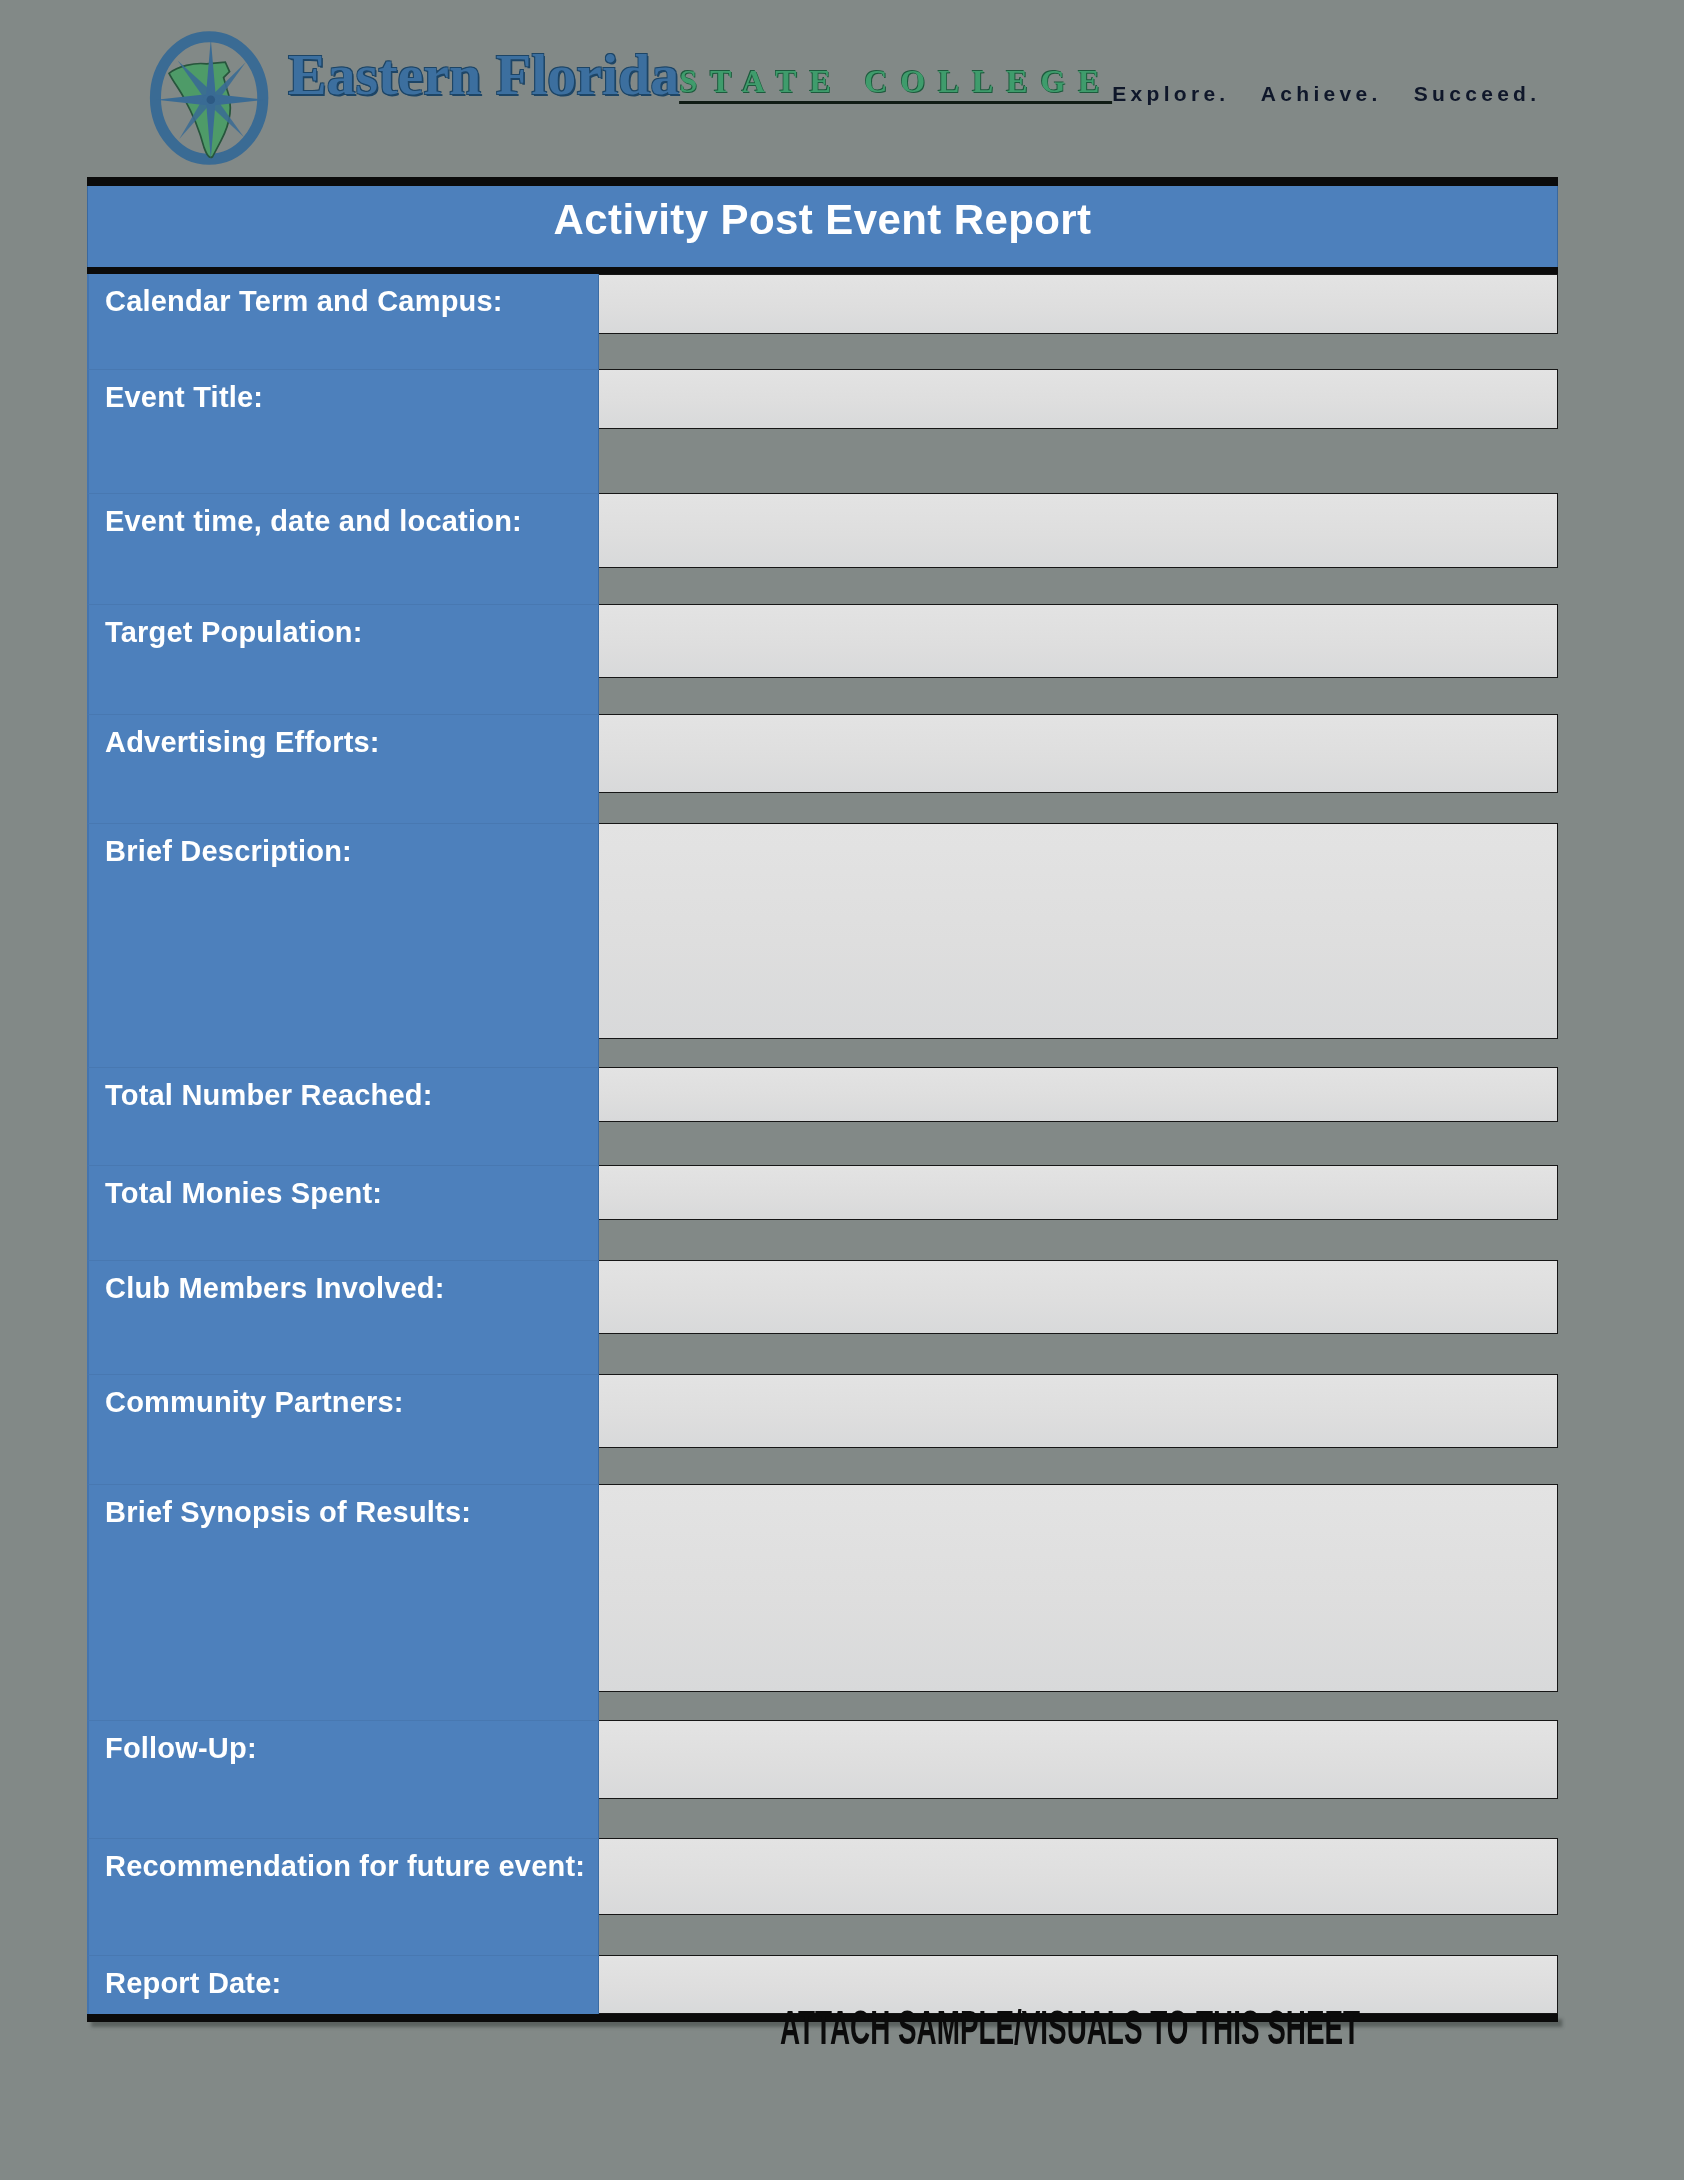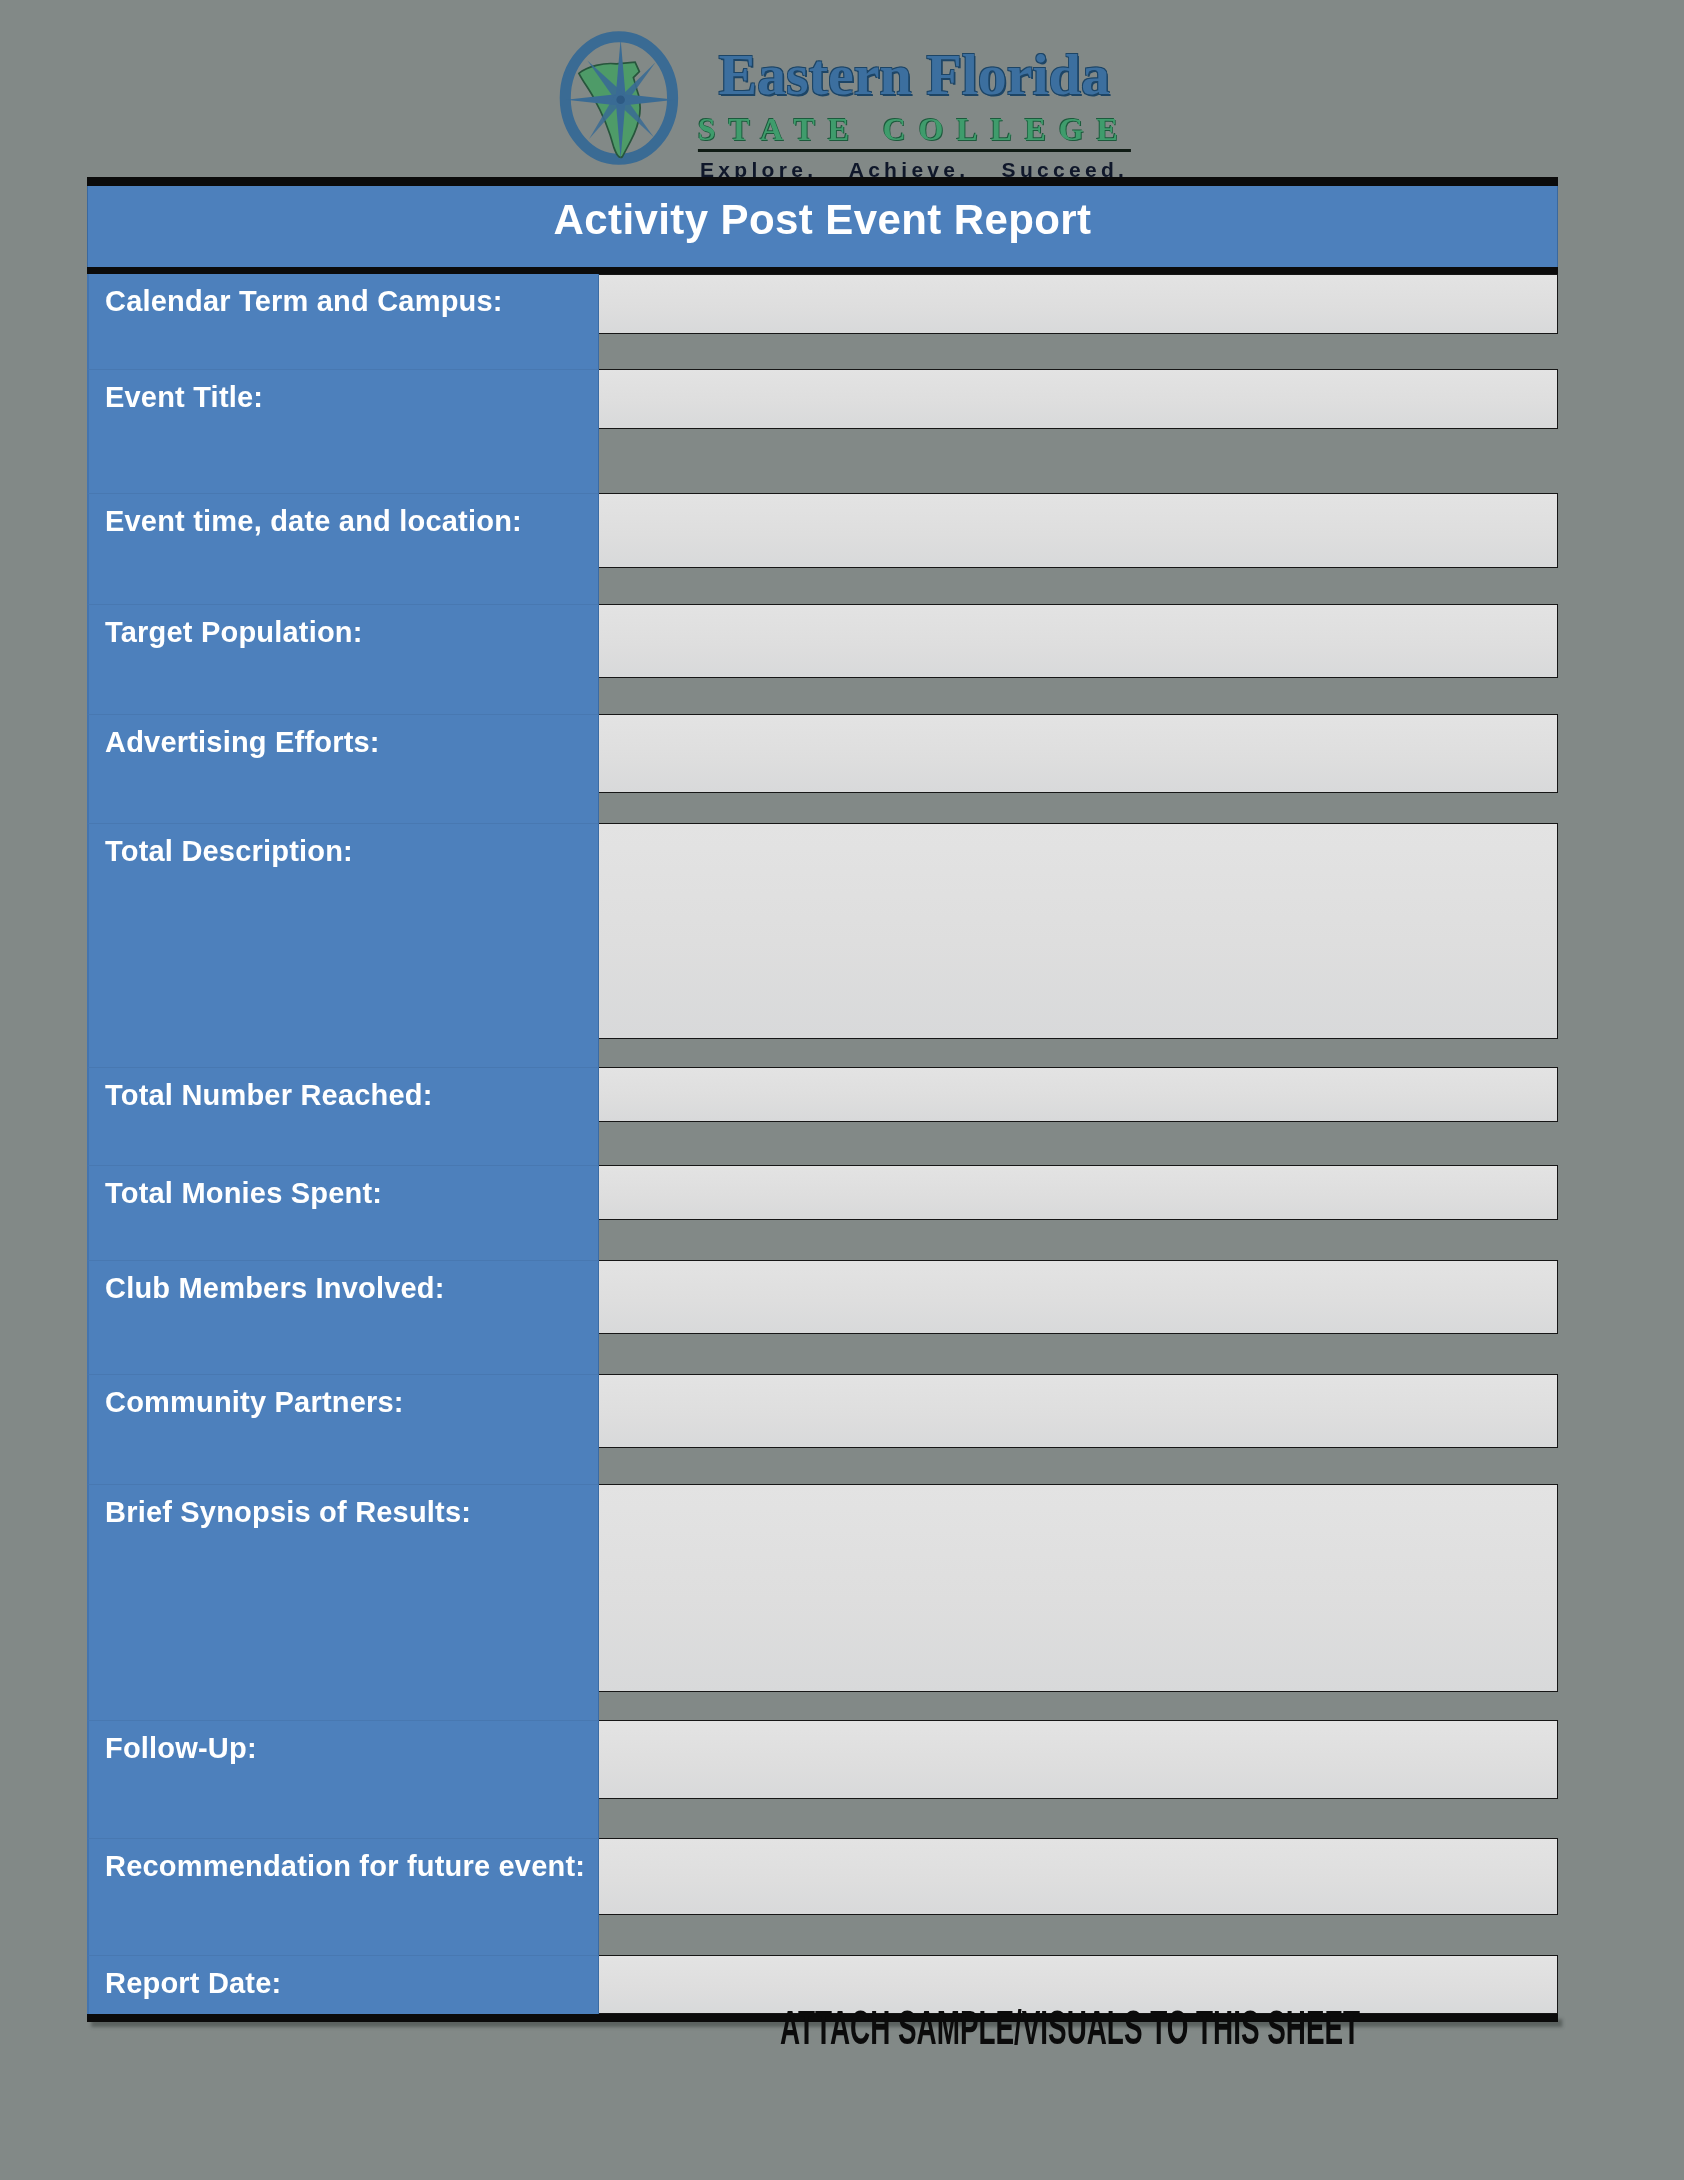--- a/index.html
+++ b/index.html
@@ -3,21 +3,21 @@
 <meta charset="utf-8">
 <style>
   html,body{margin:0;padding:0;background:#828987;}
   .page{position:relative;width:1685px;height:2181px;background:#828987;overflow:hidden;
         font-family:"Liberation Sans",sans-serif;}
 
   
   .logo{position:absolute;top:29px;left:50%;transform:translateX(-50%);
         display:flex;align-items:flex-start;gap:15.3px;}
   .logo-emblem{width:128px;height:138px;flex:0 0 auto;}
-  .logo-text{display:flex;flex-direction:column;align-items:center;padding-top:17px;}
+  .logo-text{display:flex;flex-direction:row;align-items:flex-end;padding-top:17px;}
   .logo-title{font-family:"Liberation Serif",serif;font-weight:bold;font-size:58px;line-height:1;
               color:#3c6f9f;white-space:nowrap;
               text-shadow:1.7px 1.7px 0 #1d4566,-0.9px -0.9px 0 #1d4566,0.9px -0.9px 0 #1d4566,-0.9px 0.9px 0 #1d4566;}
   .logo-subtitle{font-family:"Liberation Serif",serif;font-weight:bold;font-size:32px;line-height:1;
               color:#3f9c6c;letter-spacing:12.8px;white-space:nowrap;margin-top:8.5px;
               padding-bottom:4px;border-bottom:3.4px solid #101c15;
               text-shadow:0.9px 0.9px 0 #1c5a3c,-0.9px -0.9px 0 #1c5a3c;}
   .logo-tagline{font-weight:bold;font-size:21px;line-height:1;color:#0f172a;
               letter-spacing:4.3px;word-spacing:22px;white-space:nowrap;margin-top:7.7px;}
 
@@ -121,21 +121,21 @@
           <div class="input-box b4"></div>
         </div>
     </div>
     <div class="row r5">
       <div class="cell-label"><span>Advertising Efforts:</span></div>
       <div class="cell-input">
           <div class="input-box b5"></div>
         </div>
     </div>
     <div class="row r6">
-      <div class="cell-label"><span>Total Description:</span></div>
+      <div class="cell-label"><span>Brief Description:</span></div>
       <div class="cell-input">
           <div class="input-box b6"></div>
         </div>
     </div>
     <div class="row r7">
       <div class="cell-label"><span>Total Number Reached:</span></div>
       <div class="cell-input">
           <div class="input-box b7"></div>
         </div>
     </div>

